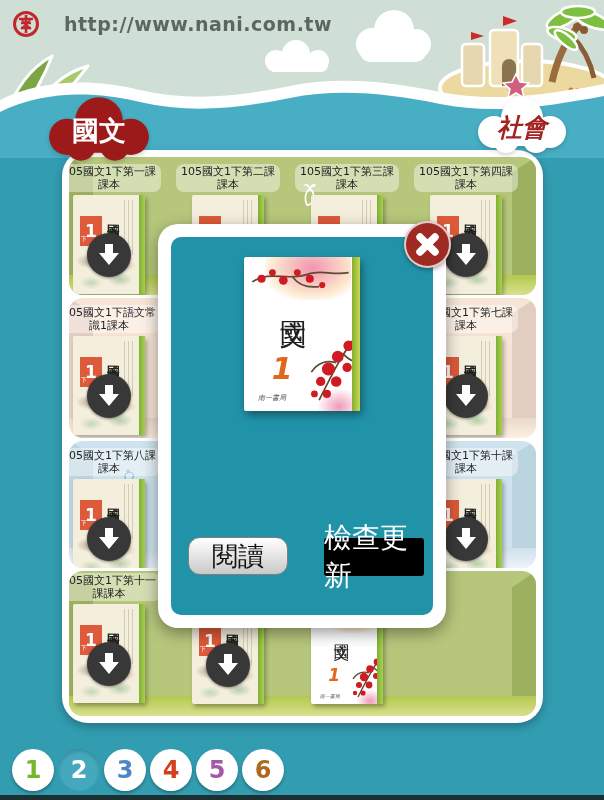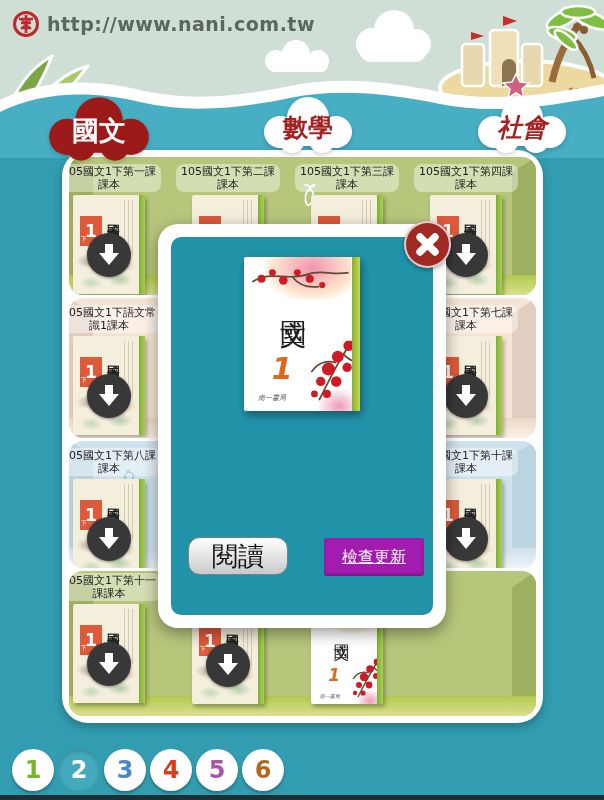--- a/index.html
+++ b/index.html
@@ -1,21 +1,21 @@
 <!DOCTYPE html>
 <html><head>
 <meta charset="utf-8">
 <style>
   html,body{margin:0;padding:0;background:#222;}
   #app{position:relative;width:604px;height:800px;overflow:hidden;
        background:#329cb1;font-family:"DejaVu Sans",sans-serif;}
 
   
   .sky{position:absolute;top:0;left:0;width:604px;height:118px;background:#cfdfd6;}
-  .urlbar{position:absolute;top:10px;left:12px;display:flex;align-items:center;gap:7px;z-index:3;}
+  .urlbar{position:absolute;top:10px;left:12px;display:flex;align-items:center;gap:24px;z-index:3;}
   .url-text{font-size:19px;font-weight:bold;color:#5c665e;letter-spacing:.5px;}
   .cloud{position:absolute;z-index:1;}
   .wave{position:absolute;top:66px;left:0;z-index:2;}
 
   
   .tab{position:absolute;z-index:6;cursor:pointer;filter:drop-shadow(0 2px 2px rgba(0,0,0,.18));}
   .tab svg{position:absolute;inset:0;}
   .tab .tab-label{position:absolute;inset:0;display:flex;align-items:center;justify-content:center;
         padding-top:4px;font-weight:bold;font-size:25px;color:#a32222;}
   .tab.active .tab-label{color:#fff;font-size:27px;}
@@ -94,23 +94,23 @@
   .modal-cover{position:absolute;left:50%;top:17px;transform:translateX(-50%);width:116px;height:154px;
          border-radius:2px;box-shadow:2px 4px 8px rgba(0,0,0,.4);}
   .modal-cover .plum-vtitle{font-size:27px;} .modal-cover .plum-num{font-size:30px;}
   .modal-cover .plum-pub{font-size:7px;}
   .modal-cover .bk-spine{width:8px;background:linear-gradient(90deg,#88ad2e,#c4dc52);}
   .modal-title{position:absolute;top:186px;left:0;right:0;text-align:center;color:#0d0d0d;
          font-size:17px;}
   .btn-read{position:absolute;left:17px;bottom:40px;width:98px;height:36px;
          background:linear-gradient(#ffffff,#c9c9c9);border:1px solid #808080;border-radius:12px;
          display:flex;align-items:center;justify-content:center;font-size:26px;color:#111;cursor:pointer;}
-  .btn-update{position:absolute;right:9px;bottom:39px;width:100px;height:38px;background:#a21caf;
-         border-radius:3px;display:flex;align-items:center;justify-content:center;font-size:16px;
-         color:#fff;cursor:pointer;box-shadow:inset 0 -2px 3px rgba(0,0,0,.25);text-decoration:underline;}
+  .btn-update{position:absolute;right:9px;bottom:39px;width:100px;height:38px;background:#000000;
+         border-radius:3px;display:flex;align-items:center;justify-content:center;font-size:28px;
+         color:#fff;cursor:pointer;box-shadow:inset 0 -2px 3px rgba(0,0,0,.25);}
   .close-btn{position:absolute;left:404px;top:221px;width:47px;height:47px;border-radius:50%;
          background:#9f2a24;z-index:11;display:flex;align-items:center;justify-content:center;
          border:2px solid rgba(255,255,255,.75);box-sizing:border-box;cursor:pointer;
          box-shadow:0 2px 4px rgba(0,0,0,.35);}
 
   
   .pager-dot{position:absolute;top:749px;width:42px;height:42px;border-radius:50%;background:#fff;
          display:flex;align-items:center;justify-content:center;font-size:24px;font-weight:bold;
          box-shadow:0 2px 3px rgba(0,0,0,.3);cursor:pointer;}
   .pager-dot.active{background:#45a9bd;box-shadow:inset 0 2px 4px rgba(0,0,0,.2);}
@@ -229,33 +229,20 @@
         <g fill="#9c1a1a">
       <circle cx="24" cy="36" r="16"></circle>
           <circle cx="52" cy="22" r="21"></circle>
           <circle cx="80" cy="36" r="16"></circle>
       <circle cx="36" cy="44" r="13"></circle>
           <circle cx="66" cy="44" r="13"></circle>
           <rect x="14" y="28" width="76" height="22" rx="11"></rect>
     </g>
       </svg>
     <div class="tab-label">國文</div>
-  </div>
-  <div class="tab tab2">
-    <svg viewBox="0 0 104 58">
-        <g fill="#fff">
-      <circle cx="24" cy="36" r="16"></circle>
-          <circle cx="52" cy="22" r="21"></circle>
-          <circle cx="80" cy="36" r="16"></circle>
-      <circle cx="36" cy="44" r="13"></circle>
-          <circle cx="66" cy="44" r="13"></circle>
-          <rect x="14" y="28" width="76" height="22" rx="11"></rect>
-    </g>
-      </svg>
-    <div class="tab-label">數學</div>
   </div>
   <div class="tab tab4">
     <svg viewBox="0 0 104 58">
         <g fill="#fff">
       <circle cx="24" cy="36" r="16"></circle>
           <circle cx="52" cy="22" r="21"></circle>
           <circle cx="80" cy="36" r="16"></circle>
       <circle cx="36" cy="44" r="13"></circle>
           <circle cx="66" cy="44" r="13"></circle>
           <rect x="14" y="28" width="76" height="22" rx="11"></rect>

